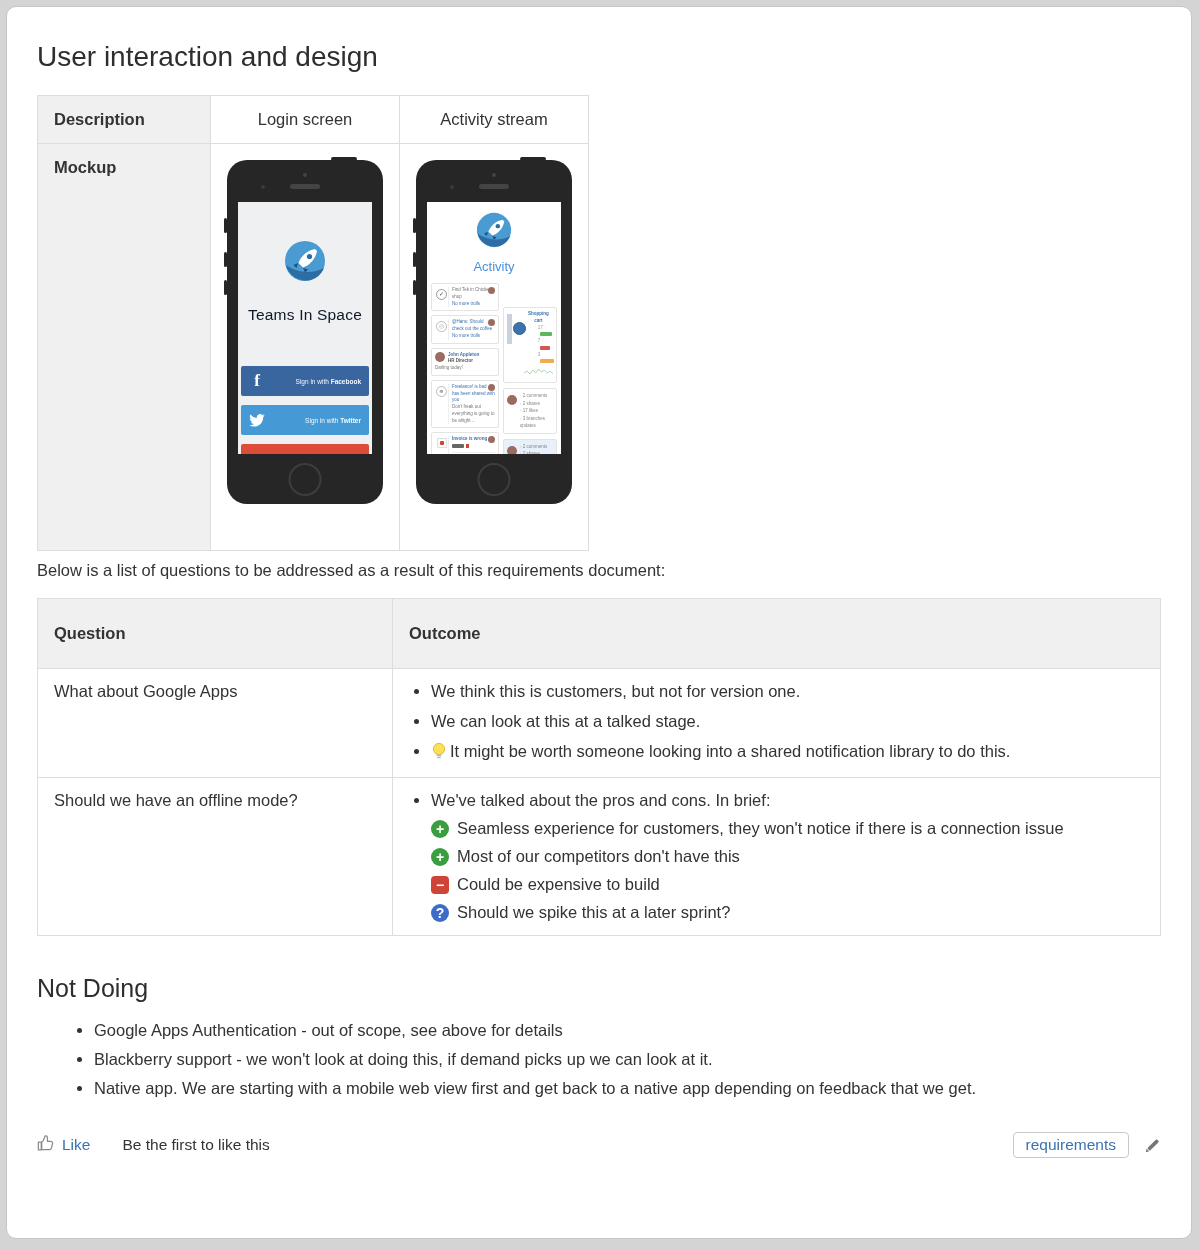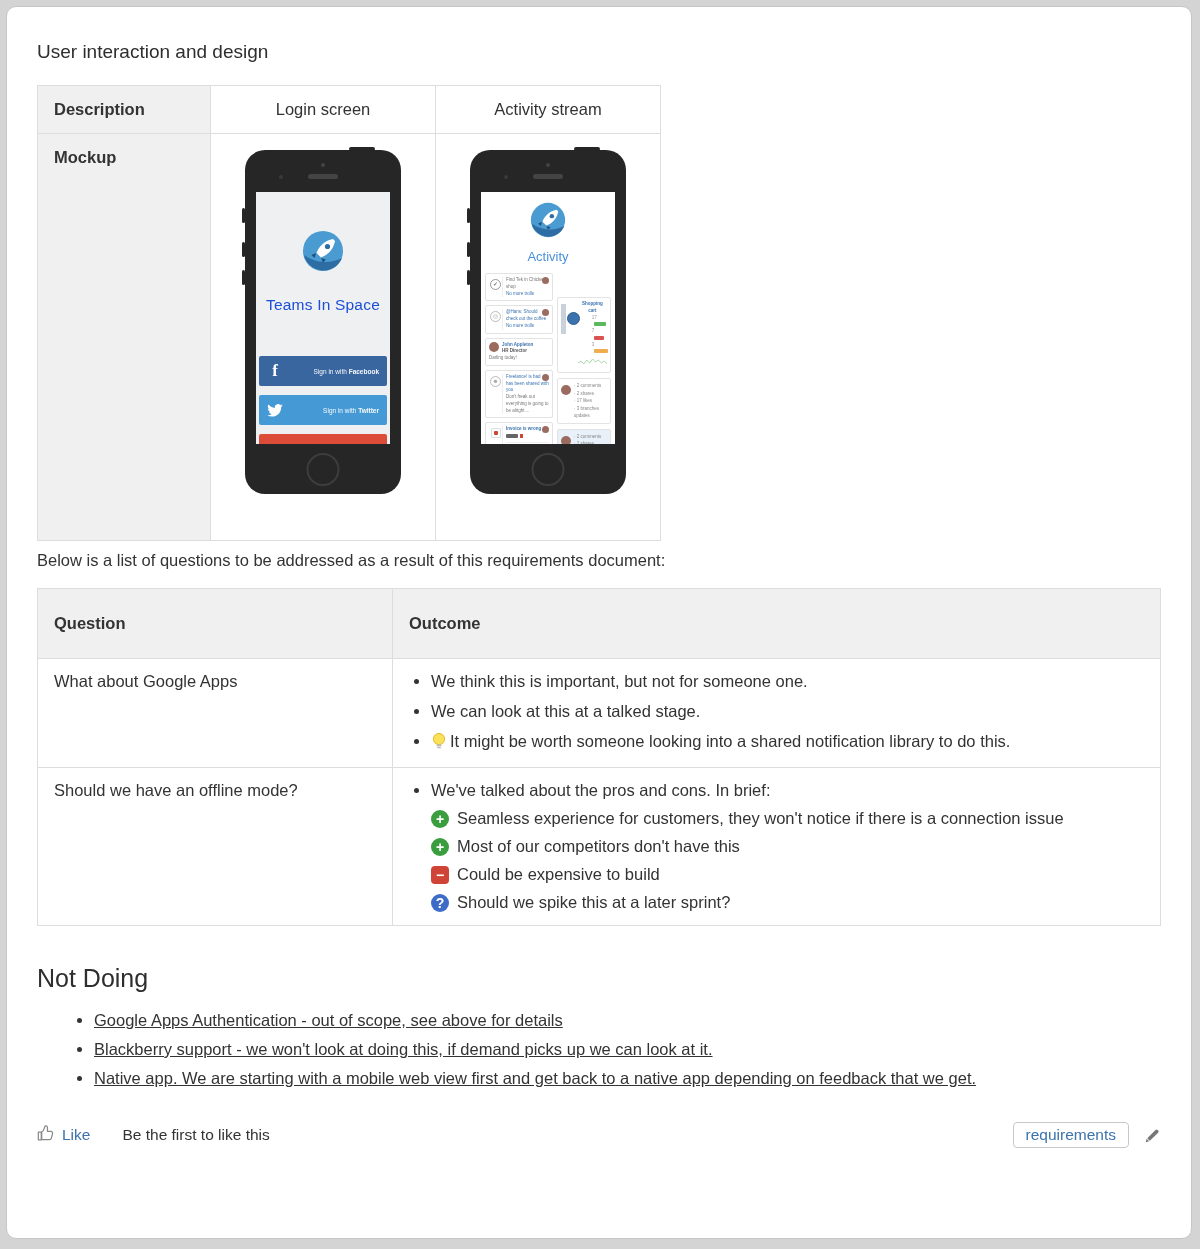--- a/index.html
+++ b/index.html
@@ -1,47 +1,47 @@
 <!DOCTYPE html>
 <html><head>
 <meta charset="utf-8">
 <style>
   html,body{margin:0;padding:0;width:1200px;height:1249px;overflow:hidden;background:#d4d4d4;
     font-family:"Liberation Sans", sans-serif;color:#333;}
   .card{position:absolute;left:6px;top:6px;width:1186px;height:1233px;box-sizing:border-box;
     background:#fff;border:1px solid #c6c6c6;border-radius:10px;padding:22px 30px;}
   h1,h2{font-weight:400;color:#2e2e2e;margin:0;}
-  h1{font-size:19px;margin:12px 0 22px;}
+  h1{font-size:28px;margin:12px 0 22px;}
   h2{font-size:25px;margin:38px 0 18px;}
   p{font-size:16.5px;margin:0 0 18px;}
 
   
   table{border-collapse:collapse;}
-  .mockup-table{table-layout:fixed;width:624px;margin-bottom:10px;}
+  .mockup-table{table-layout:fixed;width:552px;margin-bottom:10px;}
   .mockup-table th,.mockup-table td{border:1px solid #ddd;font-size:16.5px;text-align:left;vertical-align:top;}
   .mockup-table th{background:#f0f0f0;font-weight:bold;padding:14px 16px;width:140px;}
   .mockup-table td.hcell{padding:14px 16px;background:#fff;font-weight:400;text-align:center;}
   .mockup-table td.pcell{padding:14px 8px;height:378px;text-align:center;}
 
   
   .phone{position:relative;width:156px;height:344px;margin:2px auto 0;background:#262626;border-radius:20px;text-align:center;}
   .phone .nub-top{position:absolute;top:-3px;right:26px;width:26px;height:4px;background:#262626;border-radius:2px;}
   .phone .nub-s{position:absolute;left:-3px;width:3px;height:15px;background:#262626;border-radius:2px;}
   .phone .cam{position:absolute;top:13px;left:50%;margin-left:-2px;width:4px;height:4px;border-radius:50%;background:#444;}
   .phone .spk{position:absolute;top:24px;left:50%;margin-left:-15px;width:30px;height:5px;border-radius:3px;background:#444;}
   .phone .spk2{position:absolute;top:25px;left:34px;width:4px;height:4px;border-radius:50%;background:#3a3a3a;}
   .phone .home{position:absolute;bottom:8px;left:50%;transform:translateX(-50%);width:33px;height:33px;border:2px solid #3d3d3d;border-radius:50%;box-sizing:border-box;}
   .screen{position:absolute;left:11px;right:11px;top:42px;bottom:50px;overflow:hidden;}
   .screen.login{background:#eef0f1;}
   .screen.activity{background:#fff;}
 
   
   .logo{display:inline-block;}
   .login .logo{margin-top:38px;}
-  .brand-name{font-size:15.5px;color:#1d4ed8;margin-top:20px;letter-spacing:.2px;}
+  .brand-name{font-size:15.5px;color:#0f172a;margin-top:20px;letter-spacing:.2px;}
   .sso{margin:42px auto 0;width:128px;}
   .sbtn{height:30px;width:128px;border-radius:2px;display:flex;align-items:center;color:#fff;margin-bottom:9px;}
   .sbtn .sic{flex:0 0 32px;display:flex;align-items:center;justify-content:center;font-size:15px;font-weight:bold;}
   .sbtn .slab{flex:1;text-align:right;padding-right:8px;font-size:6.5px;opacity:.95;}
   .sbtn .slab b{font-size:6.5px;}
   .sbtn.fb{background:#3a66a0;}
   .sbtn.tw{background:#459ad5;}
   .sbtn.gp{background:#dd4b39;}
   .sic .fglyph{font-family:"Liberation Serif",serif;font-size:17px;}
 
@@ -98,21 +98,21 @@
   .pcline:last-child{margin-bottom:0;}
   .ic{width:18px;height:18px;border-radius:50%;color:#fff;display:inline-flex;align-items:center;justify-content:center;
     font-weight:bold;font-size:14px;flex:0 0 18px;line-height:1;}
   .ic.plus{background:#3a9e3f;}
   .ic.minus{background:#d04437;border-radius:4px;}
   .ic.question{background:#3d6cc8;}
   .bulb{display:inline-block;vertical-align:-3px;margin-right:3px;}
 
   
   ul.plain{margin:0 0 0 0;padding-left:57px;font-size:16.5px;}
-  ul.plain li{margin-bottom:10px;text-decoration:underline;}
+  ul.plain li{margin-bottom:10px;}
 
   
   .footer{display:flex;align-items:center;margin-top:34px;}
   .like-btn{display:flex;align-items:center;cursor:pointer;}
   .like-label{color:#3b73af;font-size:15.5px;margin-left:7px;}
   .like-hint{margin-left:32px;font-size:15.5px;color:#333;}
   .fspacer{flex:1;}
   .label-lozenge{border:1px solid #c9c9c9;border-radius:4px;padding:3px 12px;color:#3b73af;font-size:15.5px;background:#fff;cursor:pointer;}
   .pencil{margin-left:15px;cursor:pointer;display:flex;align-items:center;}
 </style>
@@ -283,21 +283,21 @@
   <table class="q-table">
     <tbody>
         <tr>
       <th class="qcol">Question</th>
       <th>Outcome</th>
     </tr>
     <tr>
       <td>What about Google Apps</td>
       <td>
         <ul class="outcome">
-          <li>We think this is important, but not for someone one.</li>
+          <li>We think this is customers, but not for version one.</li>
           <li>We can look at this at a talked stage.</li>
           <li><span class="bulb">
             <svg width="16" height="18" viewBox="0 0 16 18">
               <circle cx="8" cy="7" r="5.6" fill="#fbe157" stroke="#e8b930" stroke-width="1"></circle>
               <rect x="5.5" y="12.6" width="5" height="1.6" rx=".8" fill="#bdbdbd"></rect>
               <rect x="6" y="14.8" width="4" height="1.4" rx=".7" fill="#bdbdbd"></rect>
             </svg></span><span>It might be worth someone looking into a shared notification library to do this.</span></li>
         </ul>
       </td>
     </tr>

